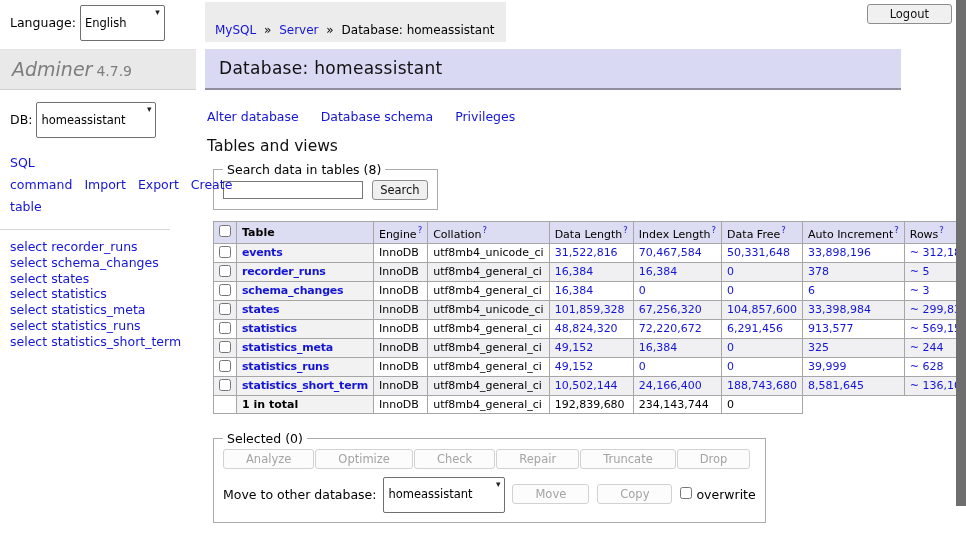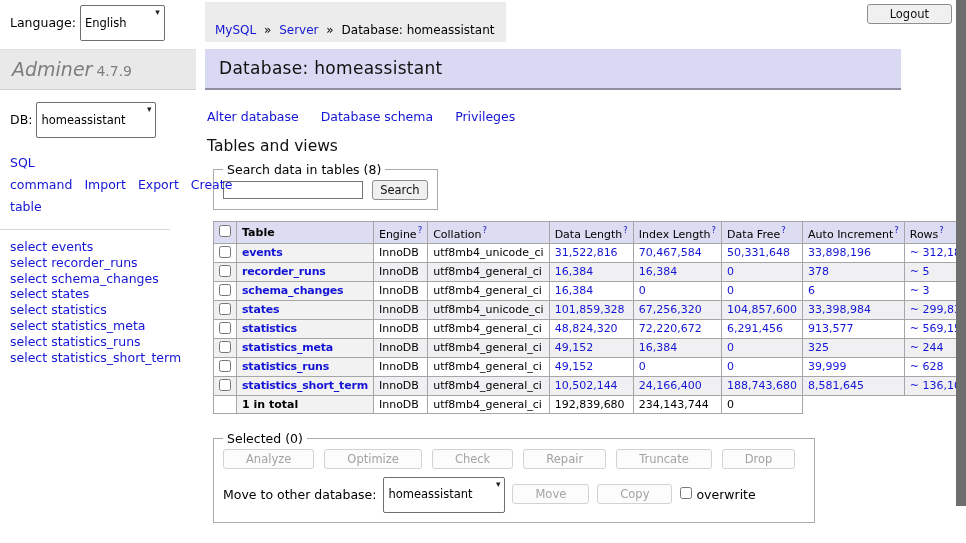--- a/index.html
+++ b/index.html
@@ -84,21 +84,21 @@
   td.num { text-align:right; color:#1414d6; }
   td.numb { text-align:right; color:#000; }
   td.nb { border:none !important; background:#fff !important; }
   .chk { text-align:center; width:18px; }
   col.c-eng { min-width:44px; } col.c-dl { min-width:66px; } col.c-il { min-width:70px; }
   col.c-df { min-width:60px; } col.c-ai { min-width:76px; } col.c-rw { min-width:52px; }
   tfoot th { font-weight:bold; }
 
   
   .selected-fs { margin-top:17px; }
-  .btn-row .btn { margin-right:10px; }
+  .btn-row .btn { margin-right:1px; }
   .move-row { margin-top:8px; font-size:12.5px; }
   .move-row .sel { margin:0 3px; }
   .move-row .sel select { width:122px; }
   .move-row .btn { margin-right:4px; }
   .ow-label { font-size:12.5px; }
 
   
   .logout { position:absolute; top:4px; right:14px; }
   .vscroll { position:absolute; top:0; right:0; width:10px; height:543px; background:#fff; }
   .vscroll .thumb { position:absolute; top:0; left:0; width:10px; height:506px; background:#6e6e6e; }
@@ -127,21 +127,20 @@
       <span class="sel">
         <select style="width:120px;">
           <option>homeassistant</option>
         </select><span class="arr">▾</span>
       </span>
     </div>
 
     <p class="menu-links" id="menu-links"><a class="lnk">SQL command</a><a class="lnk">Import</a><a class="lnk">Export</a><a class="lnk">Create table</a></p>
 
     <div class="table-links" id="table-links">
-        <div class="tlink"><a class="lnk">select</a> <a class="lnk">events</a></div>
         <div class="tlink"><a class="lnk">select</a> <a class="lnk">recorder_runs</a></div>
         <div class="tlink"><a class="lnk">select</a> <a class="lnk">schema_changes</a></div>
         <div class="tlink"><a class="lnk">select</a> <a class="lnk">states</a></div>
         <div class="tlink"><a class="lnk">select</a> <a class="lnk">statistics</a></div>
         <div class="tlink"><a class="lnk">select</a> <a class="lnk">statistics_meta</a></div>
         <div class="tlink"><a class="lnk">select</a> <a class="lnk">statistics_runs</a></div>
         <div class="tlink"><a class="lnk">select</a> <a class="lnk">statistics_short_term</a></div>
       </div>
   </aside>
 

